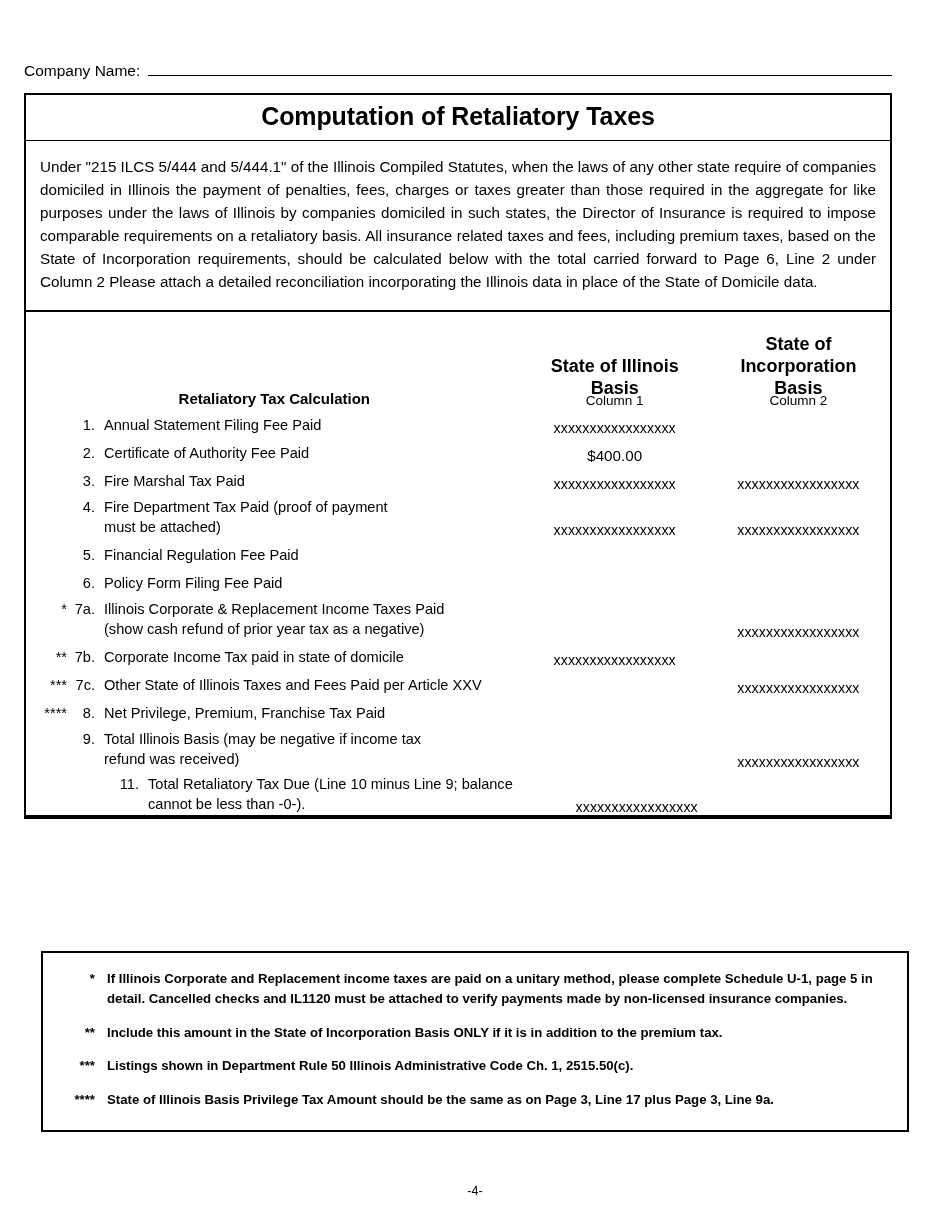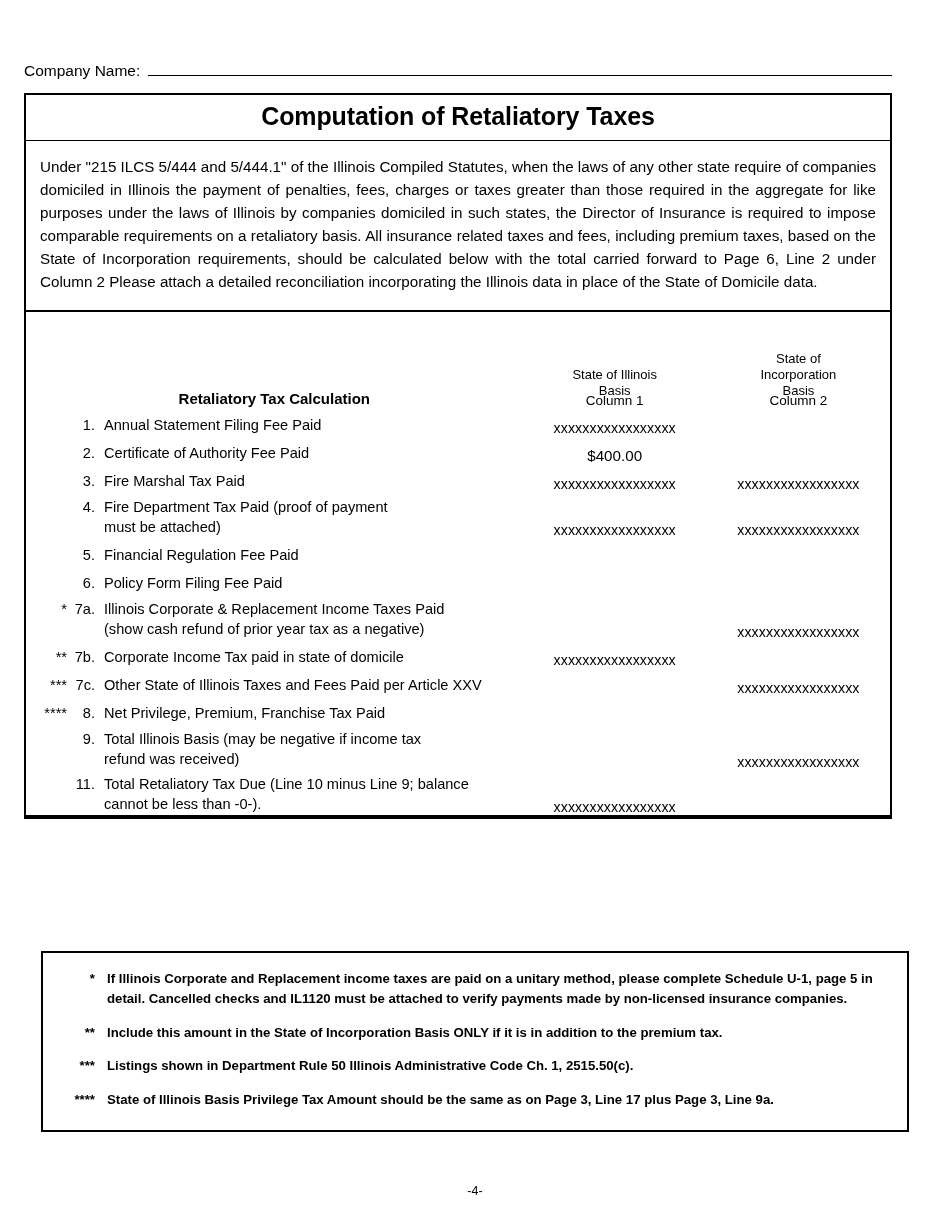--- a/index.html
+++ b/index.html
@@ -115,22 +115,22 @@
     padding: 10px 6px 9px 6px;
     height: 96px;
     position: relative;
   }
   .hdr-col .colnum {
     font-size: 13.5px;
     font-weight: normal;
     display: block;
   }
   .hdr-col .colsub {
-    font-size: 13px;
-    font-weight: normal;
+    font-size: 18px;
+    font-weight: bold;
     display: block;
     line-height: 1.24;
     position: absolute;
     left: 0; right: 0;
     bottom: 8px;
   }
 
   
   .r-desc {
     border-top: 1.4px solid #555;
@@ -166,21 +166,21 @@
     border-left: 1.4px solid #000;
     text-align: center;
     font-size: 14.2px;
     vertical-align: bottom;
     padding: 4px 4px 5px 4px;
     letter-spacing: 0.1px;
   }
   .r-val.money { font-size: 15.2px; letter-spacing: 0; }
   tr.row-tall .r-desc, tr.row-tall .r-val { height: 46px; }
   tr.row-short .r-desc, tr.row-short .r-val { height: 28px; }
-  tr.last-row .r-desc, tr.last-row .r-val { border-bottom: 2.6px solid #000; }
+  tr.last-row .r-desc, tr.last-row .r-val { border-bottom: 2.6px solid #000; padding-left: 44px; }
 
   
   .notes {
     position: absolute;
     left: 41px; top: 951px;
     width: 868px;
     border: 2.6px solid #000;
     padding: 16px 16px 18px 16px;
     background: #fff;
   }

